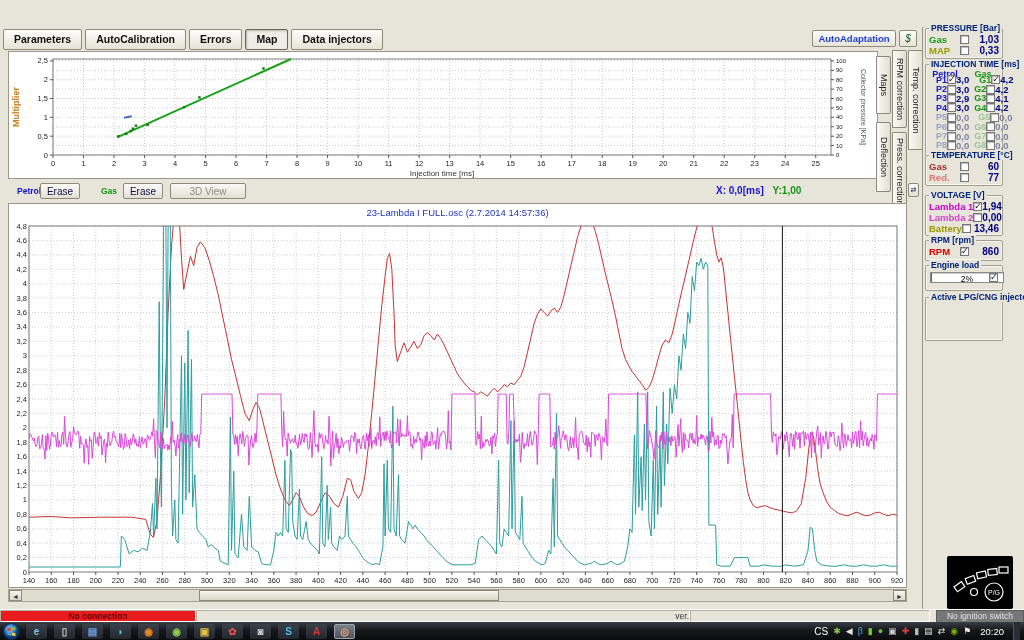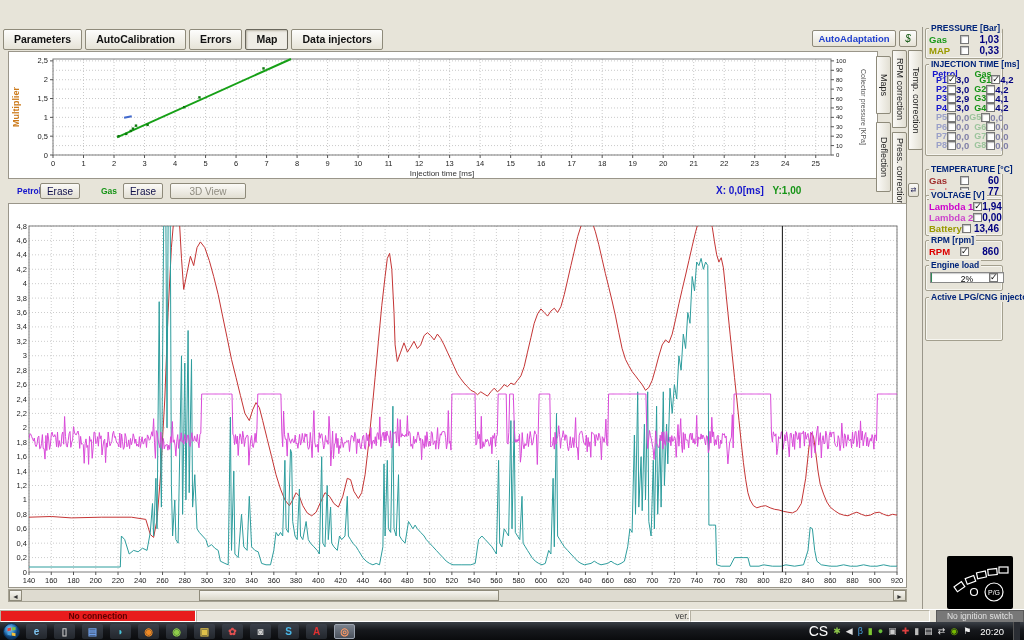--- a/index.html
+++ b/index.html
@@ -94,21 +94,21 @@
 
   
   .taskbar { position:absolute; left:0; top:622px; width:1024px; height:18px;
     background:linear-gradient(#3a3f46,#16181c 45%,#0a0b0d); display:flex; align-items:center; }
   .orb { width:17px; height:17px; margin:0 6px 0 3px; flex:none; }
   .ticon { width:21px; height:15px; margin-right:7px; border-radius:2px; flex:none;
     background:linear-gradient(#3a404a,#22262c); display:flex; align-items:center; justify-content:center;
     font-size:10px; font-weight:bold; }
   .ticon.active { background:linear-gradient(#7a828e,#4a515c); border:1px solid #9aa2ae; }
   .tray { margin-left:auto; display:flex; align-items:center; gap:5px; padding-right:4px; }
-  .tray .lang { color:#fff; font-size:14px; }
+  .tray .lang { color:#fff; font-size:10px; }
   .trayico { font-size:9px; line-height:9px; }
   .clock { color:#fff; font-size:9.5px; margin:0 4px; }
   .showdesk { width:7px; height:18px; background:#2a2d33; border-left:1px solid #555; flex:none; }
 </style>
 </head>
 <body>
 
 <div class="screen">
 
 
@@ -275,20 +275,21 @@
   <span class="ctl-label" style="left:101px;top:186px;color:#169416;">Gas</span>
   <button class="btn" style="left:123px;top:183px;width:40px;">Erase</button>
   <button class="btn disabled" style="left:170px;top:183px;width:76px;">3D View</button>
   <span class="readout">
     <span style="color:#1515cc;">X:  0,0[ms]</span>
     <span style="color:#169416;margin-left:6px;">Y:1,00</span>
   </span>
   <button class="btn" style="left:908px;top:183px;width:11px;height:14px;font-size:7px;padding:0;">⇄</button>
 
   <div class="chartbox" id="mainchart">
+    <div class="ctitle">23-Lambda I FULL.osc  (2.7.2014 14:57:36)</div>
     <svg id="mainsvg" width="897" height="383">
         <line x1="20" y1="22" x2="20" y2="368" stroke="#cdcdcd" stroke-dasharray="1,2"></line>
         <line x1="42.256410256410255" y1="22" x2="42.256410256410255" y2="368" stroke="#cdcdcd" stroke-dasharray="1,2"></line>
         <line x1="64.51282051282051" y1="22" x2="64.51282051282051" y2="368" stroke="#cdcdcd" stroke-dasharray="1,2"></line>
         <line x1="86.76923076923077" y1="22" x2="86.76923076923077" y2="368" stroke="#cdcdcd" stroke-dasharray="1,2"></line>
         <line x1="109.02564102564102" y1="22" x2="109.02564102564102" y2="368" stroke="#cdcdcd" stroke-dasharray="1,2"></line>
         <line x1="131.28205128205127" y1="22" x2="131.28205128205127" y2="368" stroke="#cdcdcd" stroke-dasharray="1,2"></line>
         <line x1="153.53846153846155" y1="22" x2="153.53846153846155" y2="368" stroke="#cdcdcd" stroke-dasharray="1,2"></line>
         <line x1="175.7948717948718" y1="22" x2="175.7948717948718" y2="368" stroke="#cdcdcd" stroke-dasharray="1,2"></line>
         <line x1="198.05128205128204" y1="22" x2="198.05128205128204" y2="368" stroke="#cdcdcd" stroke-dasharray="1,2"></line>
@@ -538,21 +539,21 @@
           <span class="cb"></span>
           <span class="ival" style="color:#000080">3,0</span>
           <span class="plab" style="color:#169416;margin-left:5px;">G4</span>
           <span class="cb"></span>
           <span class="ival" style="color:#000080">4,2</span>
         </div>
         <div class="inj-row">
           <span class="plab" style="color:#9aa0c8">P5</span>
           <span class="cb"></span>
           <span class="ival" style="color:#8080a8">0,0</span>
-          <span class="plab" style="color:#9cc49c;margin-left:0;">G5</span>
+          <span class="plab" style="color:#9cc49c;margin-left:9px;">G5</span>
           <span class="cb"></span>
           <span class="ival" style="color:#8080a8">0,0</span>
         </div>
         <div class="inj-row">
           <span class="plab" style="color:#9aa0c8">P6</span>
           <span class="cb"></span>
           <span class="ival" style="color:#8080a8">0,0</span>
           <span class="plab" style="color:#9cc49c;margin-left:5px;">G6</span>
           <span class="cb"></span>
           <span class="ival" style="color:#8080a8">0,0</span>
@@ -567,21 +568,21 @@
         </div>
         <div class="inj-row">
           <span class="plab" style="color:#9aa0c8">P8</span>
           <span class="cb"></span>
           <span class="ival" style="color:#8080a8">0,0</span>
           <span class="plab" style="color:#9cc49c;margin-left:5px;">G8</span>
           <span class="cb"></span>
           <span class="ival" style="color:#8080a8">0,0</span>
         </div>
       </div>
-      <div class="group" style="top: 142px; height: 31px;">
+      <div class="group" style="top: 128px; height: 31px;">
         <span class="gtitle">TEMPERATURE [°C]</span>
         <div style="padding-top: 5px;">
           <div class="prow">
             <span class="lab" style="color: rgb(160, 48, 48);">Gas</span>
             <span class="cb"></span>
             <span class="val">60</span>
           </div>
           <div class="prow">
             <span class="lab" style="color: rgb(224, 120, 120);">Red.</span>
             <span class="cb"></span>

